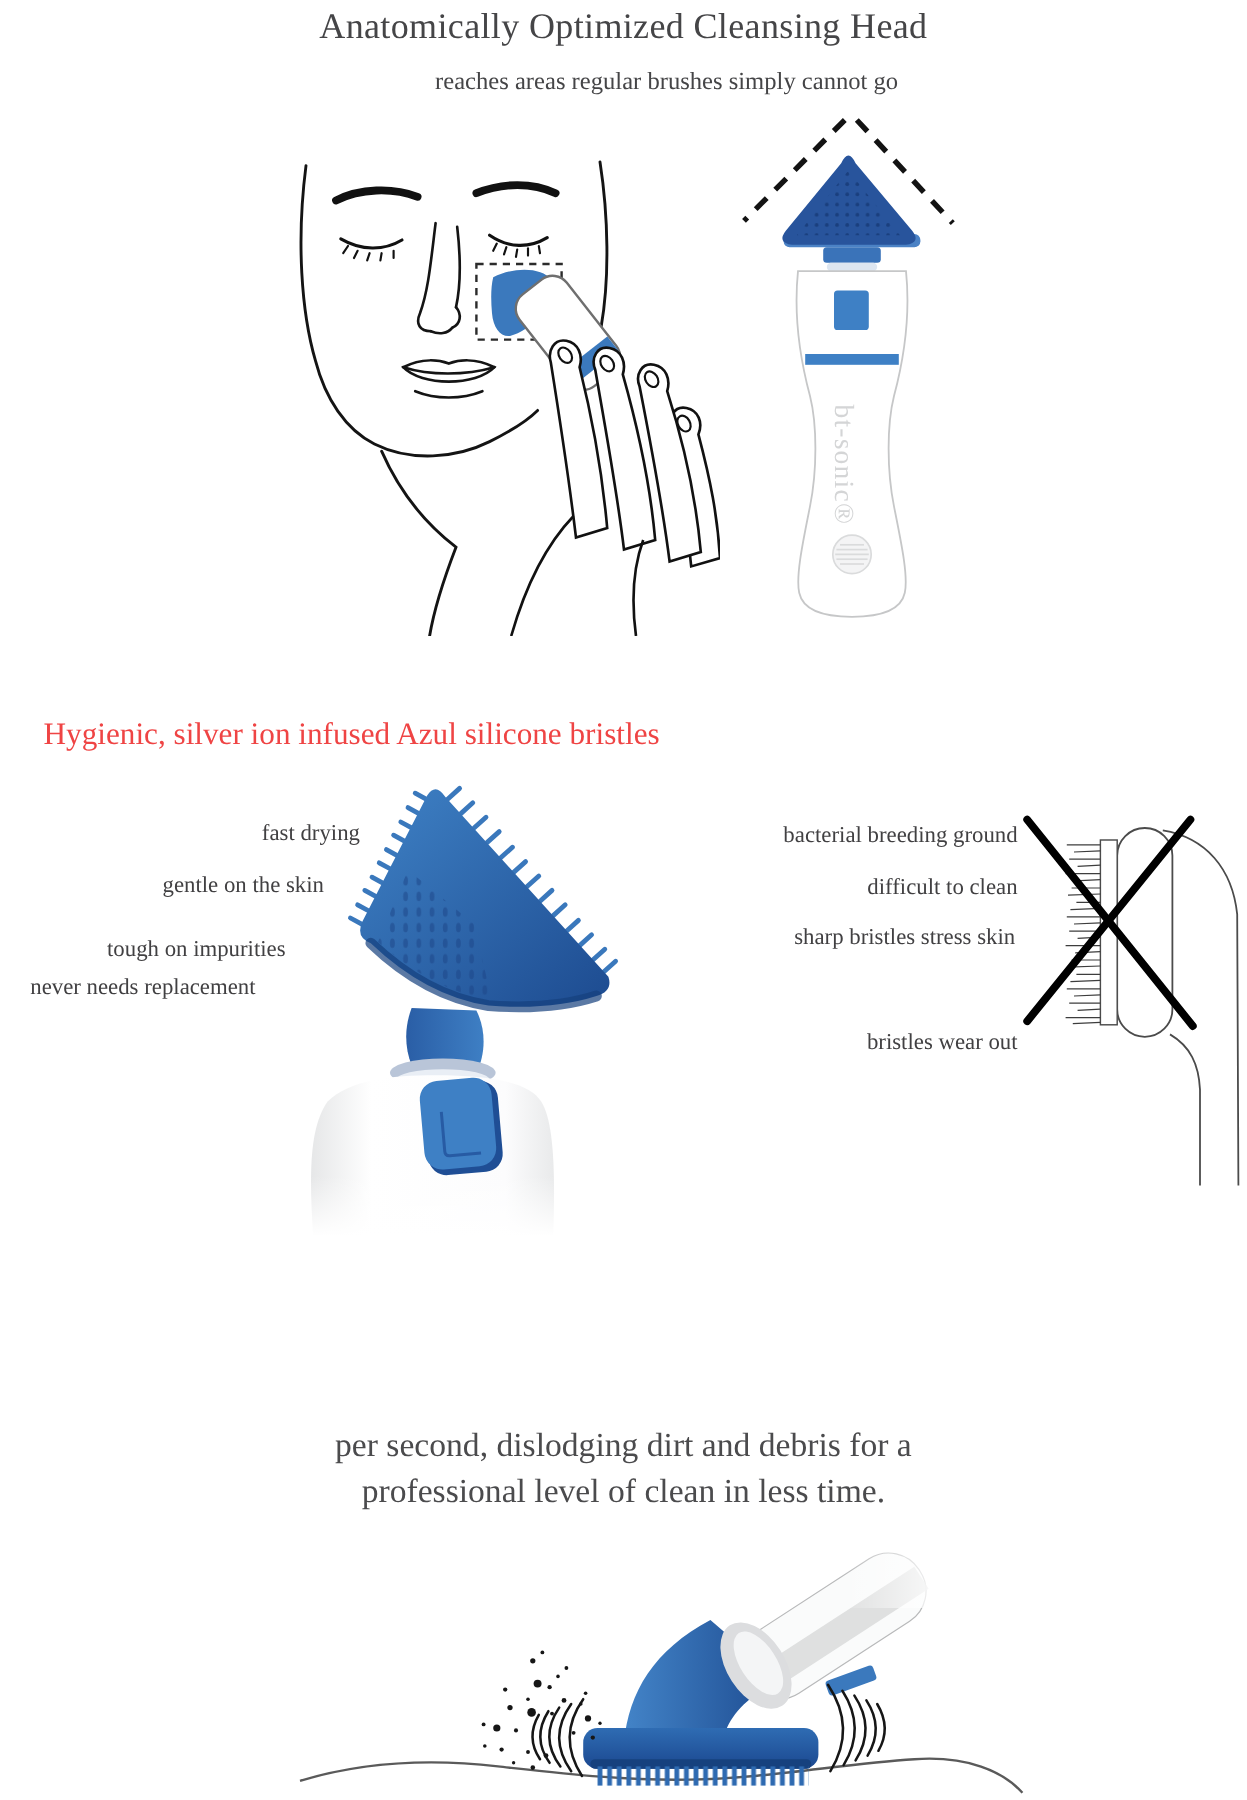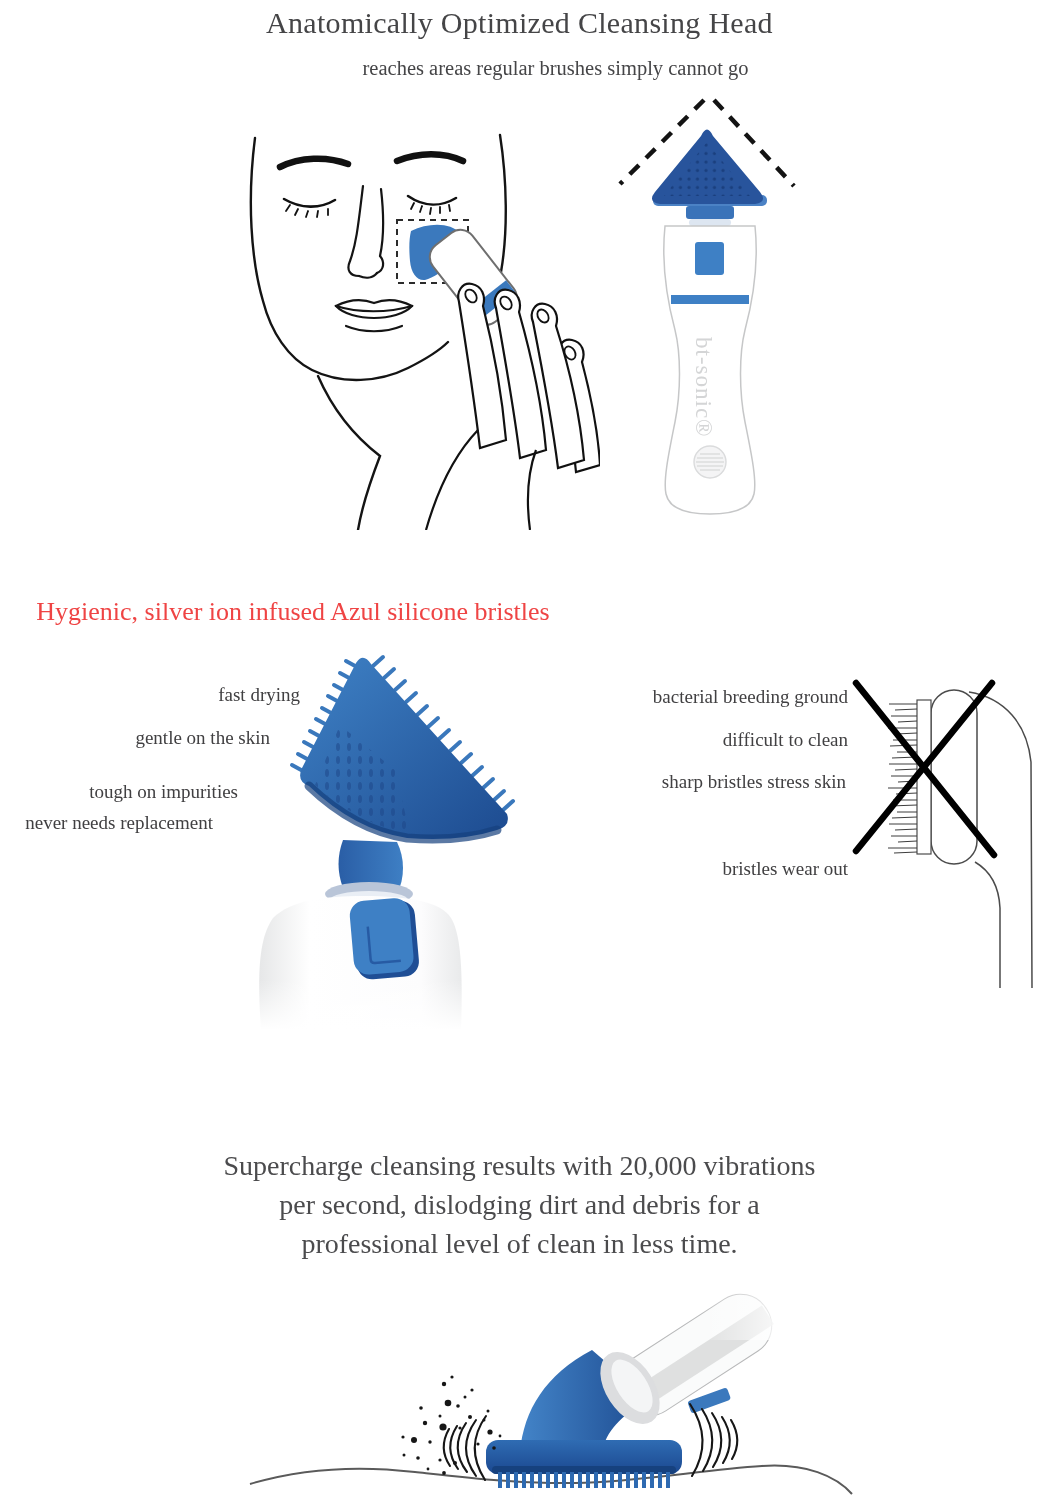--- a/index.html
+++ b/index.html
@@ -228,21 +228,20 @@
         <line x1="55" y1="182" x2="74" y2="181"></line>
       <line x1="45" y1="188" x2="74" y2="188"></line>
         <line x1="51" y1="193" x2="74" y2="192"></line>
     </g>
     <g stroke="#000000" stroke-width="6.5" stroke-linecap="round">
       <line x1="13" y1="23" x2="151" y2="195"></line>
       <line x1="149" y1="23" x2="13" y2="191"></line>
     </g>
   </svg>
 
-  <div class="abs para-line" style="top:1146px;">Supercharge cleansing results with 20,000 vibrations</div>
   <div class="abs para-line" style="top:1224px;">professional level of clean in less time.</div>
   <div class="abs para-line" style="top:1185px;">per second, dislodging dirt and debris for a</div>
 
   <svg class="abs" style="left:0;top:1270px;" width="1039" height="230" viewBox="0 0 1039 230">
     <defs>
       <linearGradient id="barGrad" x1="0" y1="0" x2="0" y2="1">
         <stop offset="0" stop-color="#2f6cb3"></stop>
           <stop offset="1" stop-color="#1b4890"></stop>
       </linearGradient>
       <linearGradient id="neckGradB" x1="0" y1="0" x2="1" y2="0">

